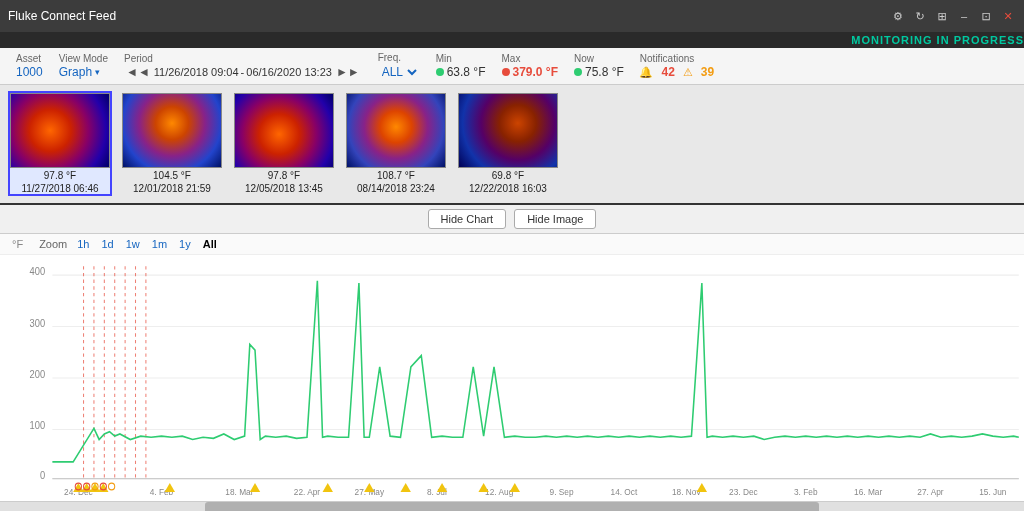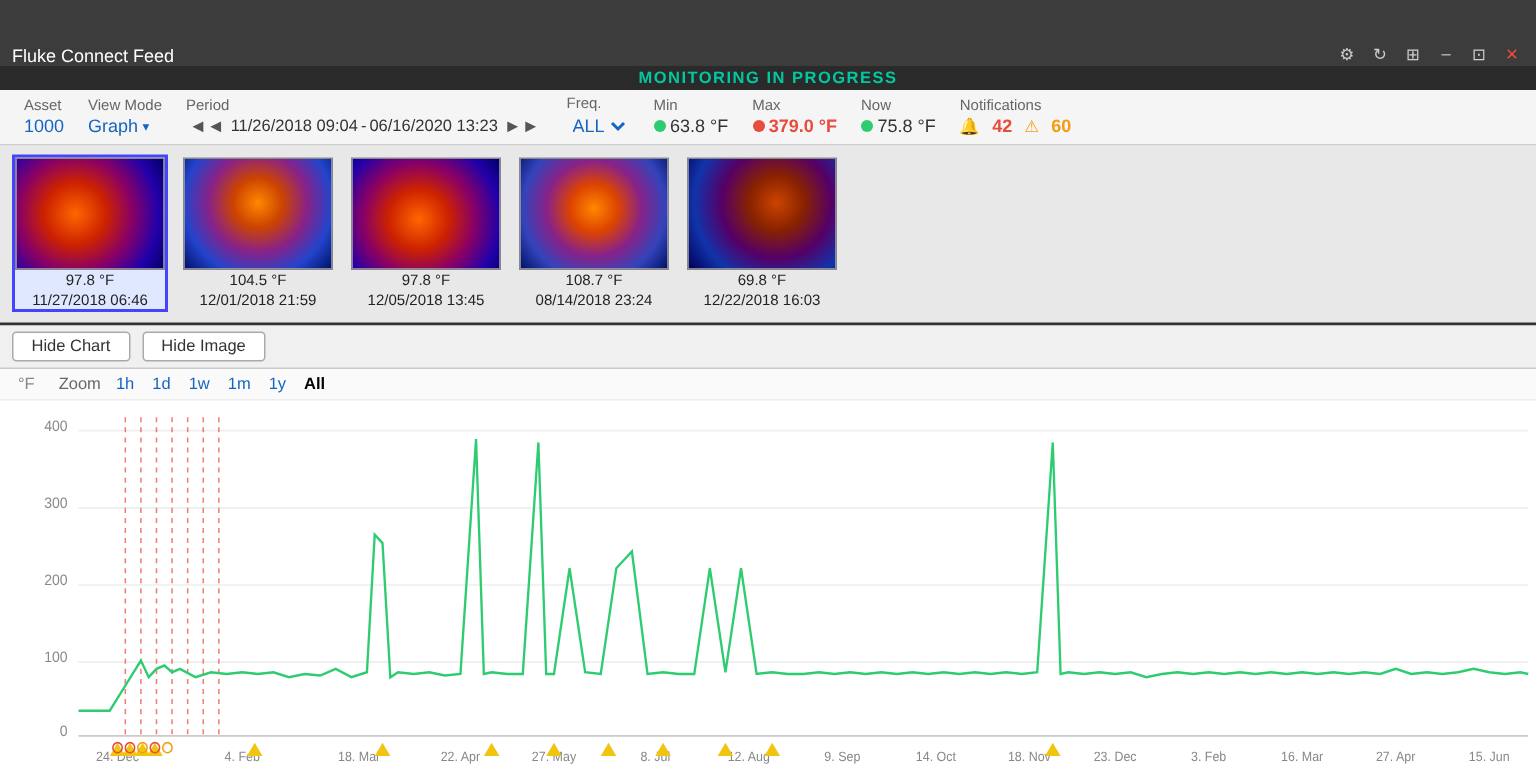--- a/index.html
+++ b/index.html
@@ -2,37 +2,37 @@
 <html><head>
   <meta charset="utf-8">
   <style>
     * { box-sizing: border-box; margin: 0; padding: 0; }
     body { font-family: 'Segoe UI', Arial, sans-serif; font-size: 12px; background: #f0f0f0; color: #333; overflow: hidden; }
 
     
     #titlebar {
       background: #3c3c3c;
       color: #fff;
-      height: 44px;
-      display: flex;
-      align-items: flex-end;
+      height: 32px;
+      display: flex;
+      align-items: center;
       padding: 0 8px;
       justify-content: space-between;
     }
     #titlebar-controls { display: flex; gap: 6px; align-items: center; }
     .titlebar-btn {
       width: 16px; height: 16px; display: flex; align-items: center; justify-content: center;
       cursor: pointer; color: #ccc; font-size: 11px;
     }
 
     
     #monitoring-bar {
       background: #2a2a2a;
       color: #00c8a0;
-      text-align: center;
+      text-align: right;
       font-size: 11px;
       font-weight: bold;
       padding: 2px 0;
       letter-spacing: 1px;
     }
 
     
     #header-row {
       background: #f5f5f5;
       border-bottom: 1px solid #ccc;
@@ -92,20 +92,21 @@
     .thermal-img-5 {
       background: radial-gradient(circle at 60% 40%, #cc4400 0%, #882200 25%, #550066 50%, #1133aa 75%, #000055 100%);
     }
 
     
     #buttons-row {
       background: #f0f0f0;
       padding: 4px 8px;
       display: flex;
       gap: 8px;
+      justify-content: center;
       border-bottom: 1px solid #ccc;
     }
     .action-btn {
       background: #fff;
       border: 1px solid #aaa;
       border-radius: 3px;
       padding: 3px 12px;
       font-size: 11px;
       cursor: pointer;
       color: #333;
@@ -246,21 +247,21 @@
         <span class="dot-green"></span>
         <span style="color:#333">75.8 °F</span>
       </span>
     </div>
     <div class="header-col">
       <span class="header-label">Notifications</span>
       <span class="header-value" style="gap:8px;">
         <span class="notif-bell">🔔</span>
         <span class="notif-count" style="color:#e74c3c;">42</span>
         <span class="notif-warn">⚠</span>
-        <span class="notif-count" style="color:#f39c12;">60</span>
+        <span class="notif-count" style="color:#f39c12;">39</span>
       </span>
     </div>
   </div>
 
   <div id="images-panel">
     <div class="thermal-card selected">
       <div class="thermal-img thermal-img-1"></div>
       <div class="thermal-label">97.8 °F</div>
       <div class="thermal-label">11/27/2018 06:46</div>
     </div>

